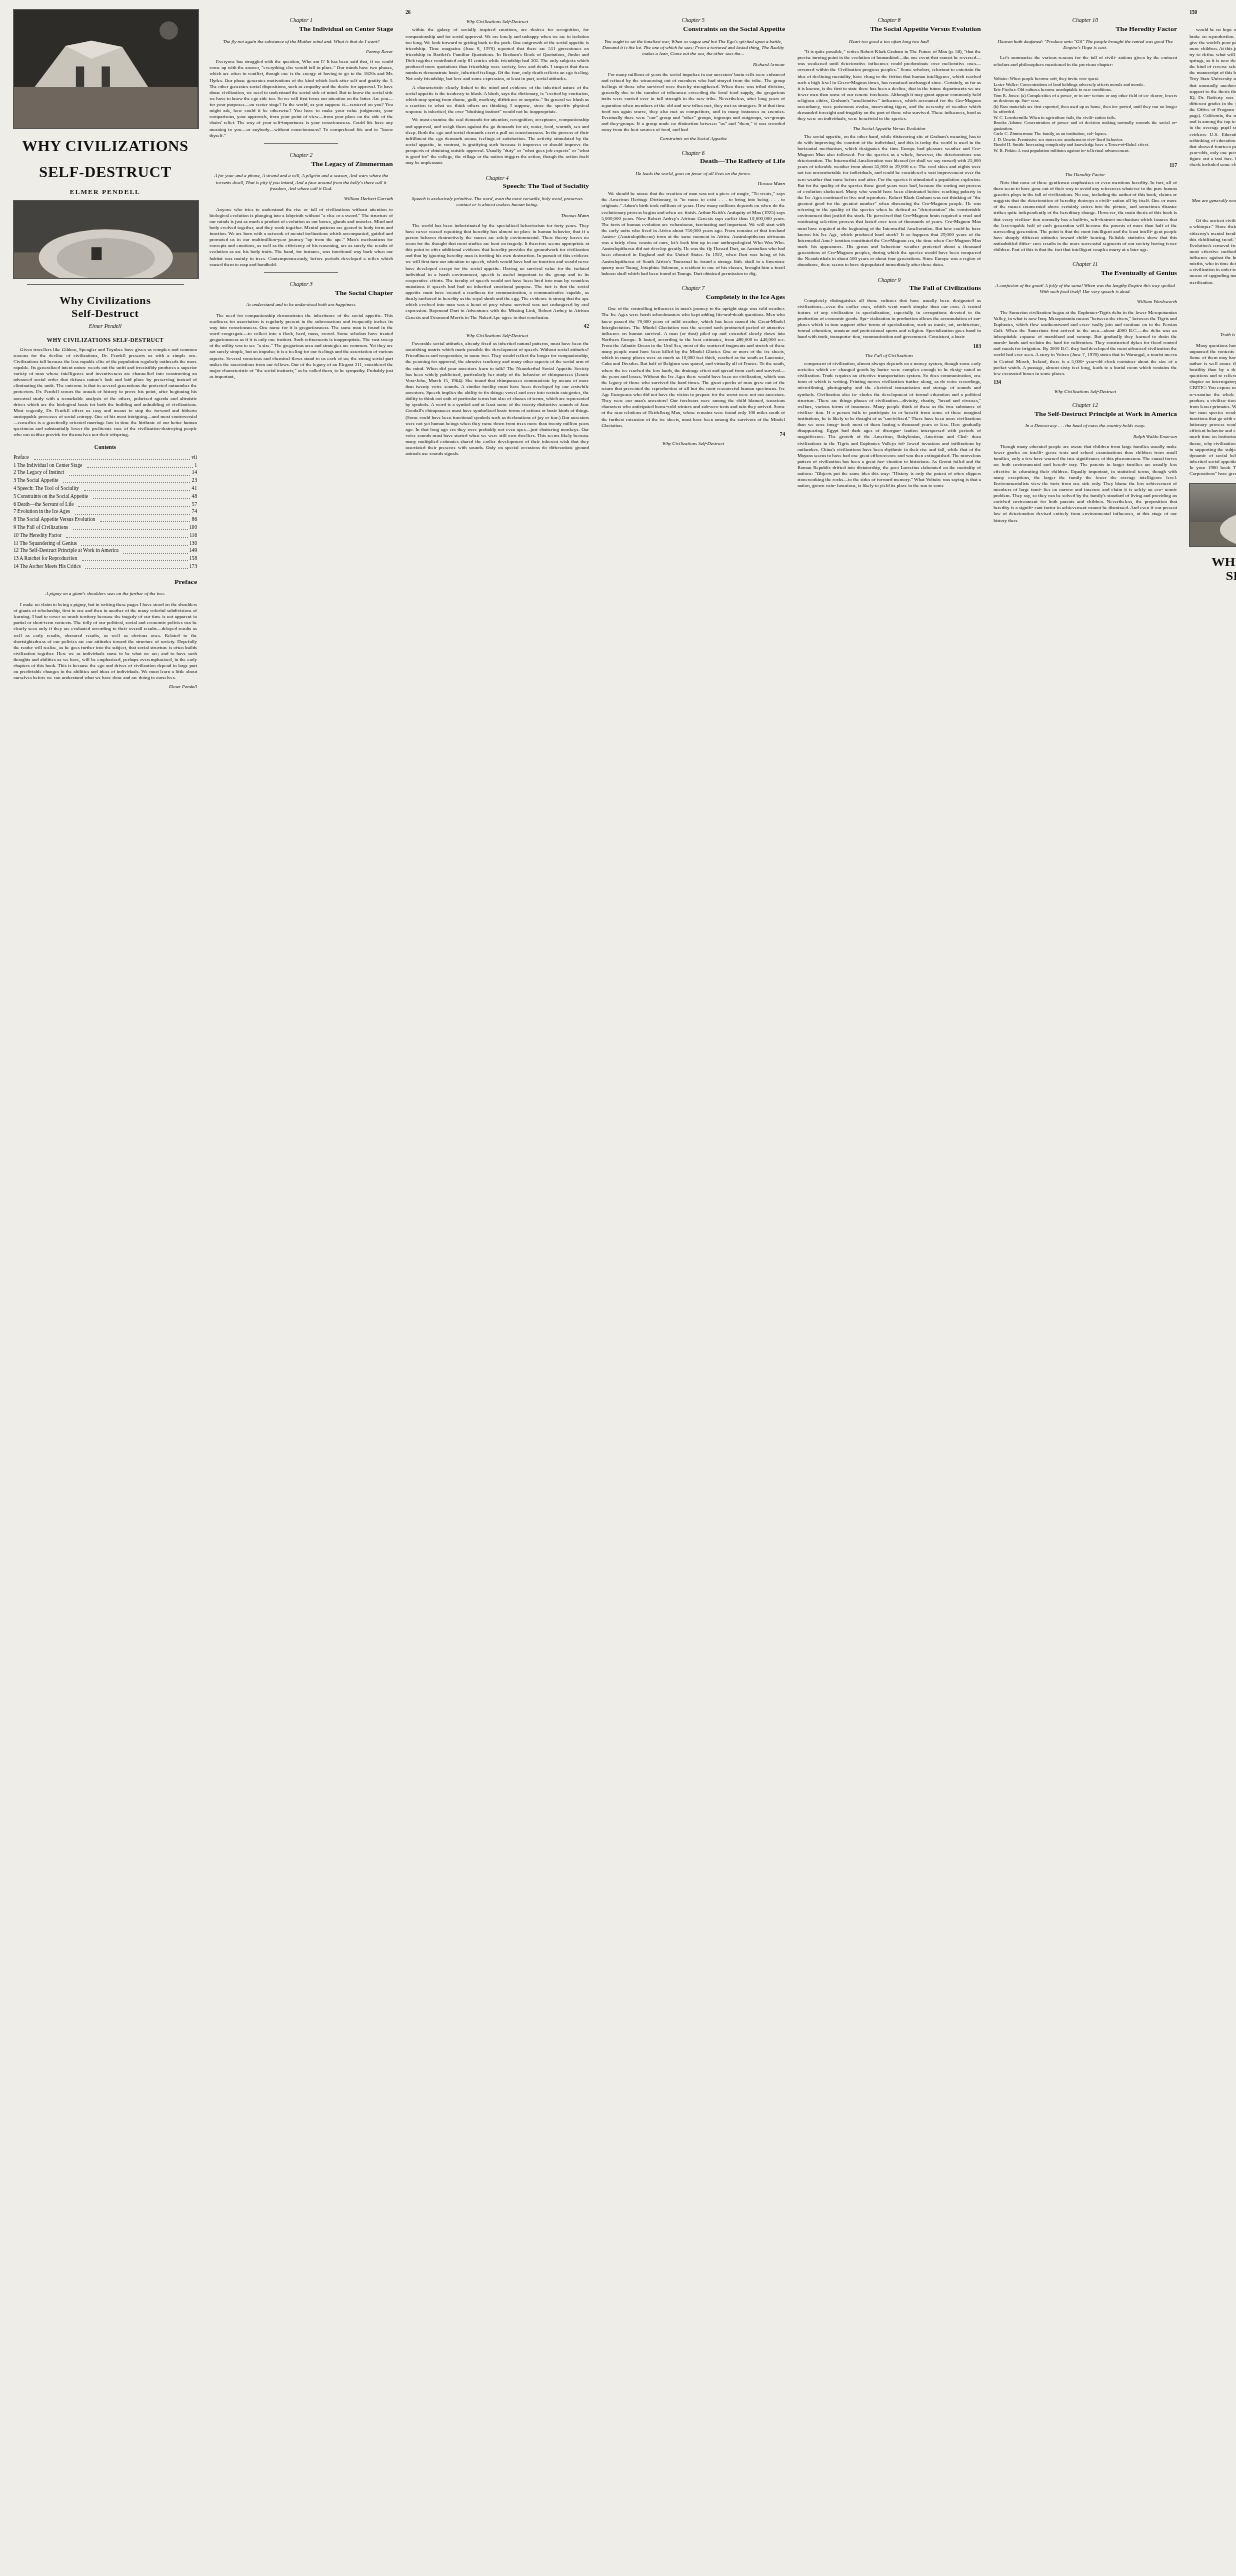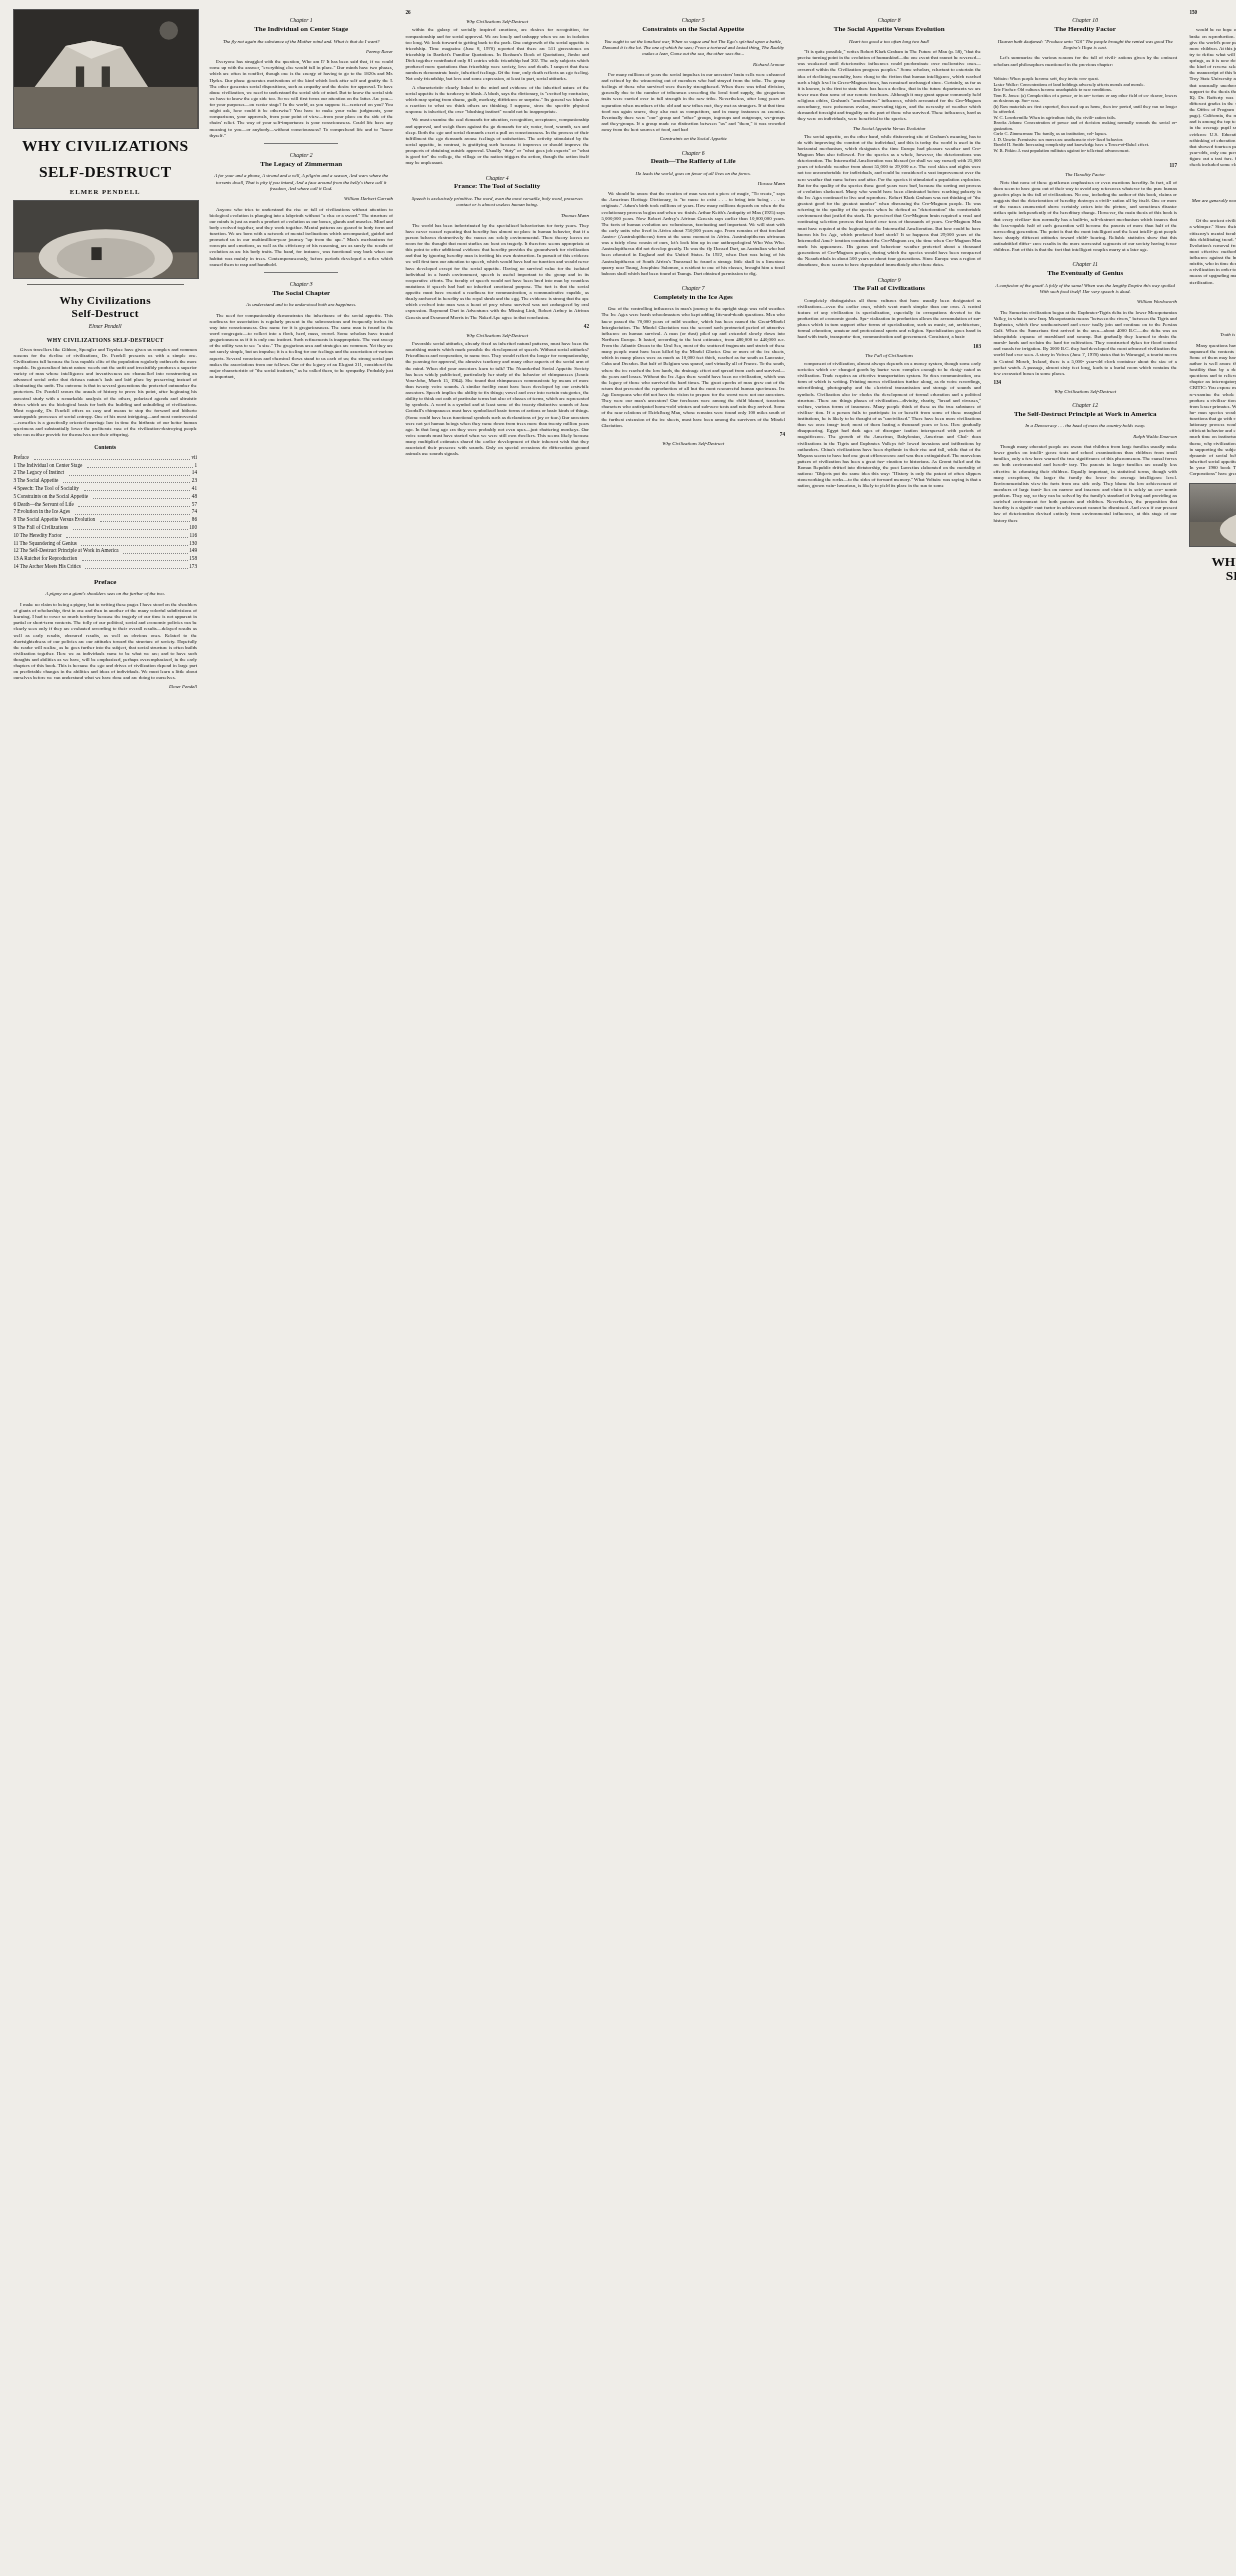--- a/index.html
+++ b/index.html
@@ -10,21 +10,21 @@
   .col-inner{font-size:5.4px;line-height:1.28;text-align:justify;}
   .hr{border:0;border-top:0.5px solid #6b6a66;margin:5.2px 13.4px;}
   .cover-img{width:100%;height:118px;background:#2b2a28;position:relative;overflow:hidden;border:0.5px solid #555;}
   .cover-img2{width:100%;height:77px;background:#3a3936;position:relative;overflow:hidden;border:0.5px solid #555;margin-top:5.2px;}
   .bigtitle{font-family:"Liberation Serif",serif;font-weight:bold;letter-spacing:0.3px;text-align:center;}
   .t1{font-size:15.5px;line-height:1.12;margin:8.2px 0 0 0;}
   .t2{font-size:6.7px;text-align:center;letter-spacing:1px;margin-top:7.2px;font-weight:bold;}
   .t3{font-size:11.3px;line-height:1.15;text-align:center;font-weight:bold;margin:9.3px 0 3.1px 0;}
   .auth{font-size:5.7px;text-align:center;font-style:italic;margin-bottom:5.2px;}
   .chapnum{font-size:5.7px;text-align:center;font-style:italic;margin:8.2px 0 1px 0;}
-  .chaptitle{font-size:7px;text-align:center;font-weight:bold;margin:1.5px 0 5.2px 0;line-height:1.2;}
+  .chaptitle{font-size:7px;text-align:right;font-weight:bold;margin:1.5px 0 5.2px 0;line-height:1.2;}
   .small{font-size:4.9px;line-height:1.25;text-align:justify;}
   .tiny{font-size:4.5px;line-height:1.22;text-align:justify;}
   p{margin:0 0 2.1px 0;text-indent:6.7px;}
   .toc{font-size:5.2px;line-height:1.5;}
   .toc .row{display:flex;justify-content:space-between;}
   .toc .row .lbl{padding-right:3.1px;}
   .toc .row .dots{flex:1;border-bottom:0.5px dotted #888;margin:0 1.5px 1.5px 1.5px;}
   .toc-h{text-align:center;font-weight:bold;font-size:5.7px;margin:5.2px 0 4.1px 0;}
   .pgnum{font-size:5.2px;font-weight:bold;margin-bottom:4.1px;}
   .pgnum.r{text-align:right;}
@@ -232,21 +232,21 @@
 
 We are lonely and unhappy when we are in isolation too long. We look forward to getting back to the pack.
 
 One outgrowth of the social appetite is friendship. Time magazine (June 8, 1970) reported that there are 511 gravestones on friendship in Bartlett's Familiar Quotations. In Benham's Book of Quotations, Jimbo and Dick together contributed only 81 entries while friendship had 302. The only subjects which produced more quotations than friendship were society, love and death. I suspect that these numbers demonstrate basic, inherited feelings. Of the four, only death reflects an ego feeling. Not only friendship, but love and some expression, at least in part, social attitudes.</p>
       <p>A characteristic clearly linked to the mind and evidence of the inherited nature of the social appetite is the tendency to blush. A blush, says the dictionary, is "excited by confusion, which may spring from shame, guilt, modesty, diffidence or surprise." Its general we blush as a reaction to what we think others are thinking. I suppose, since the specific physical response is inherited, the over "blushing instinct" would not be inappropriate.</p>
       <p>We must examine the zeal demands for attention, recognition, acceptance, companionship and approval, and weigh them against the go demands for air, water, food, warmth, sex and sleep.
 
 Both the ego and social demands exert a pull on consciousness. In the process of their fulfillment the ego demands arouse feelings of satisfaction. The activity stimulated by the social appetite, in contrast, is gratifying such because it improves or should improve the prospects of obtaining outside approval. Usually "duty" or "what goes job expects" or "what is good for" the college, the village or the nation triggers the action, though the action itself may be unpleasant.</p>
     </div>
     <div class="chapnum">Chapter 4</div>
-    <div class="chaptitle">France: The Tool of Sociality</div>
+    <div class="chaptitle">Speech: The Tool of Sociality</div>
     <div class="poem">Speech is exclusively primitive. The word, even the most versatile, holy word, preserves contact or is almost useless human being.</div>
     <div class="sig">Thomas Mann</div>
     <div class="col-inner small">
           <p>The world has been indoctrinated by the specialized behaviorism for forty years. They have never ceased repeating that heredity has almost no place in human behavior, that if a person behaves destructively the causes are solely environmental. There theory leaves no room for the thought that most studies are bent on tragedy. It therefore seems appropriate at this point to offer additional evidence that heredity provides the groundwork for civilization and that by ignoring heredity man is inviting his own destruction.
 
 In pursuit of this evidence we will first turn our attention to speech, which would have had no function and would never have developed except for the social appetite. Having no survival value for the isolated individual in a harsh environment, speech is useful important to the group and in its cooperative efforts. The faculty of speech would not have been bred into man by countless mutations if speech had had no inherited emotional purpose. The fact is that the social appetite must have created a readiness for communication, a communicative capable, as thusly anchored in heredity as the royal shrub and the egg.
 
 The evidence is strong that the ape which evolved into man was a beast of prey whose survival was not endangered by oral expression. Raymond Dart in Adventures with the Missing Link, Robert Ardrey in African Genesis and Desmond Morris in The Naked Ape agree in that conclusion.</p>
         </div>
     <div class="pgnum r">42</div>

